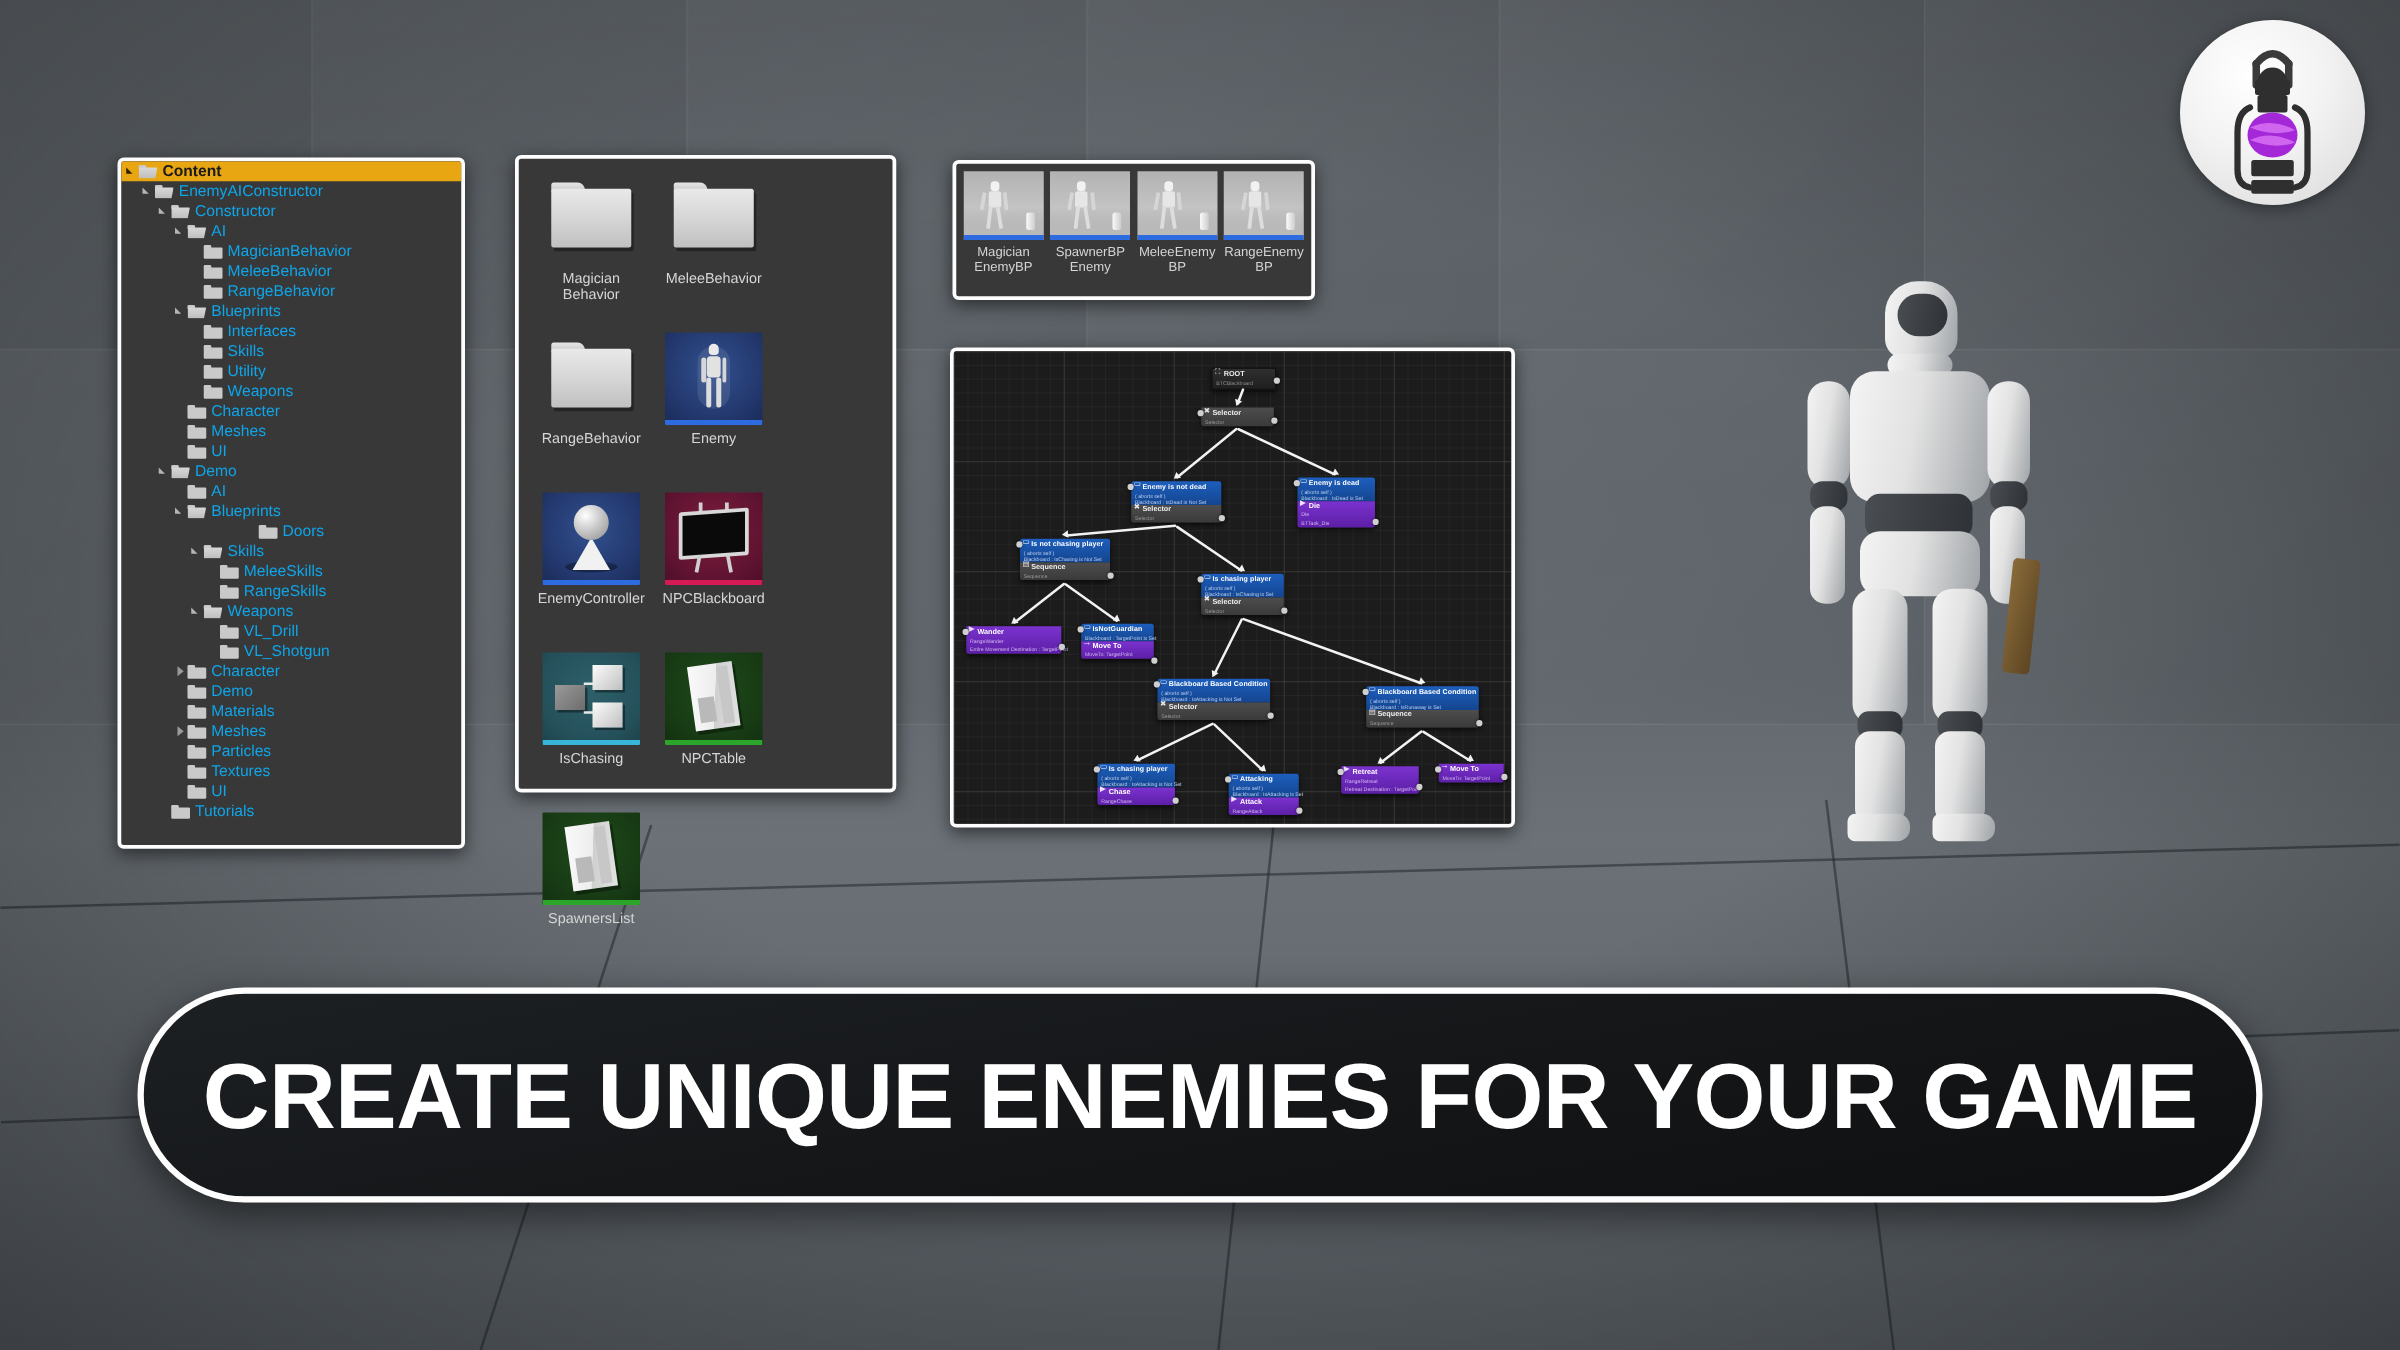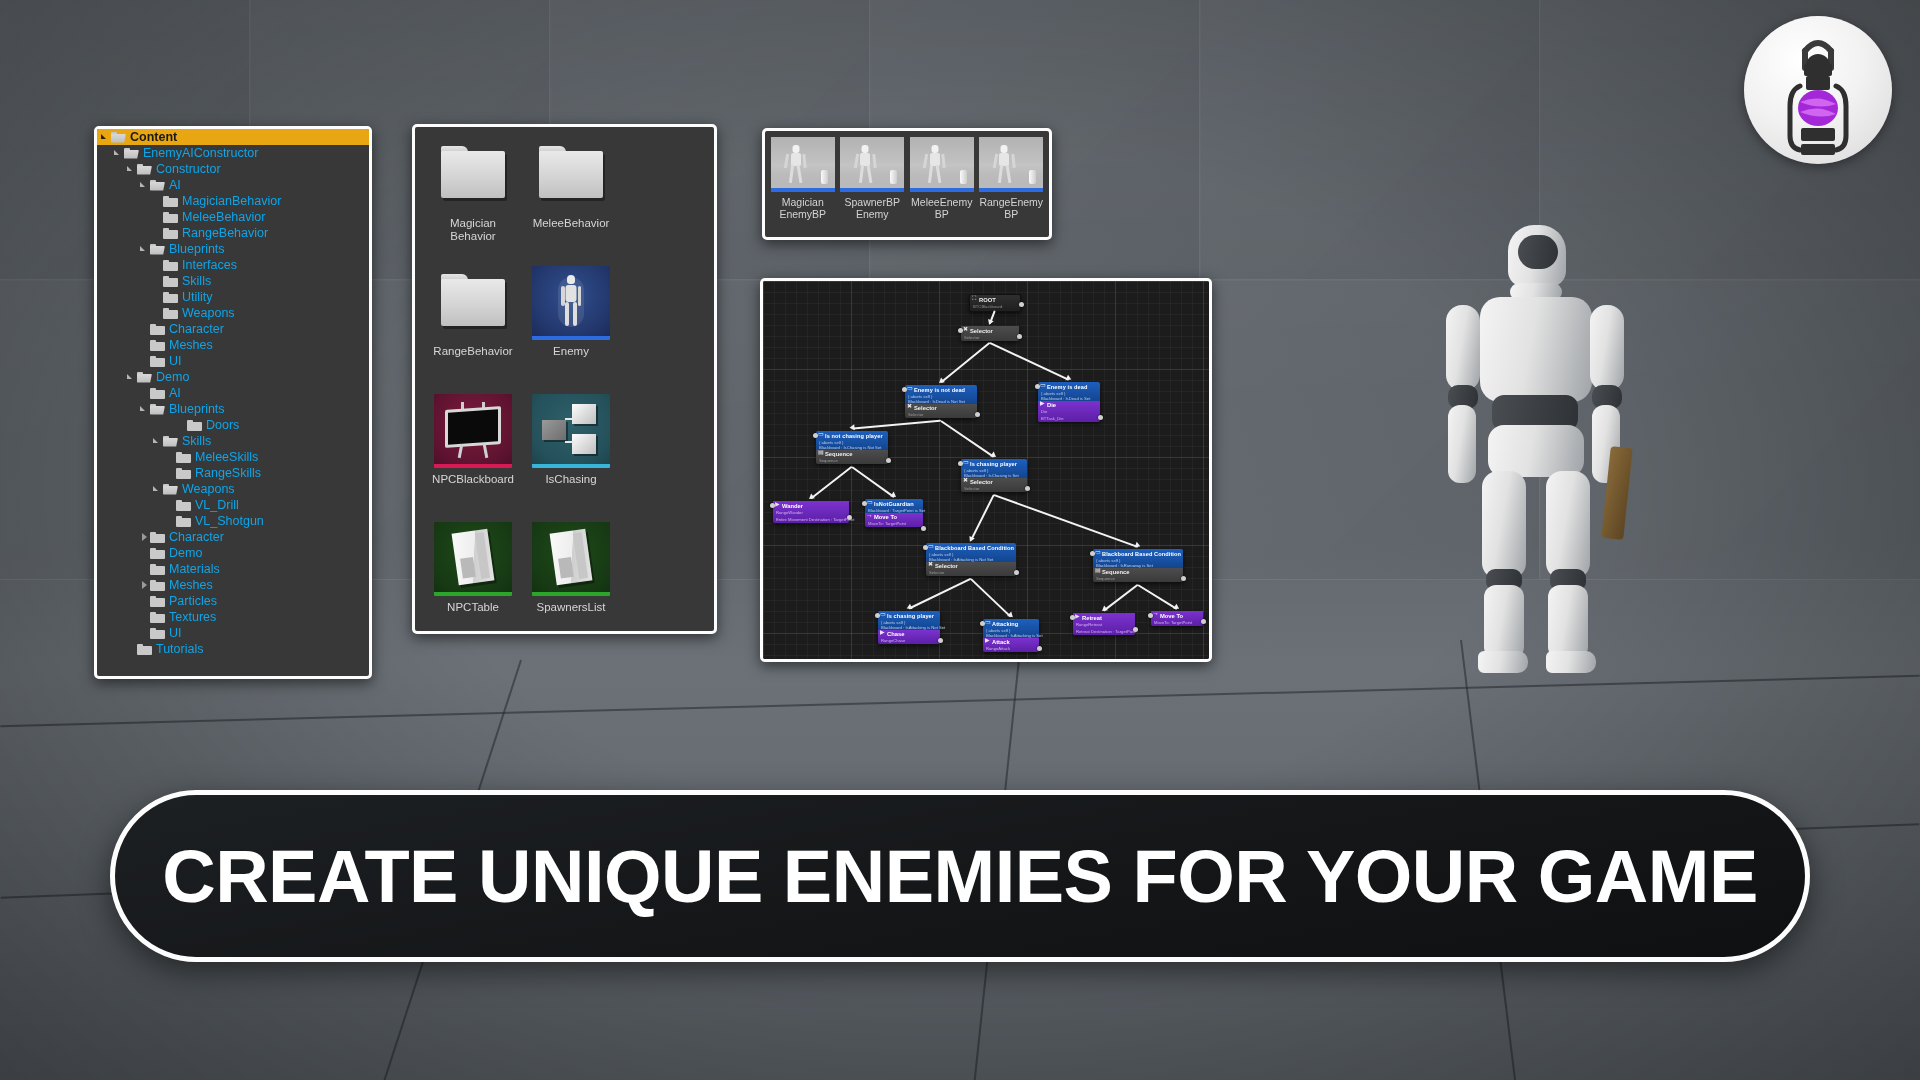--- a/index.html
+++ b/index.html
@@ -400,21 +400,21 @@
       <div class="tree-row" style="padding-left: 43px;">
         <span class="tw-arrow "></span>
         <span class="tw-folder"></span>
         <span class="tw-label">AI</span>
       </div>
       <div class="tree-row" style="padding-left: 43px;">
         <span class="tw-arrow down"></span>
         <span class="tw-folder open"></span>
         <span class="tw-label">Blueprints</span>
       </div>
-      <div class="tree-row" style="padding-left: 80px;">
+      <div class="tree-row" style="padding-left: 80px; margin-left: 20px;">
         <span class="tw-arrow "></span>
         <span class="tw-folder"></span>
         <span class="tw-label">Doors</span>
       </div>
       <div class="tree-row" style="padding-left: 56px;">
         <span class="tw-arrow down"></span>
         <span class="tw-folder open"></span>
         <span class="tw-label">Skills</span>
       </div>
       <div class="tree-row" style="padding-left: 69px;">
@@ -521,20 +521,31 @@
             <div class="head"></div>
             <div class="torso"></div>
             <div class="armL"></div>
             <div class="armR"></div>
             <div class="legL"></div>
             <div class="legR"></div>
           </div>
           <div class="bar" style="background: rgb(44, 108, 224);"></div>
         </div>
         <div class="asset-name">Enemy</div>
+      </div>
+      <div class="asset-cell">
+        <div class="asset-thumb th-blue">
+          <div>
+            <div class="shadow-ell"></div>
+            <div class="cone"></div>
+            <div class="ball"></div>
+          </div>
+          <div class="bar" style="background: rgb(44, 108, 224);"></div>
+        </div>
+        <div class="asset-name">EnemyController</div>
       </div>
       <div class="asset-cell">
         <div class="asset-thumb th-red">
           <div class="screen-icon">
             <div class="ant1"></div>
             <div class="ant2"></div>
             <div class="scr"></div>
             <div class="leg1"></div>
             <div class="leg2"></div>
           </div>

